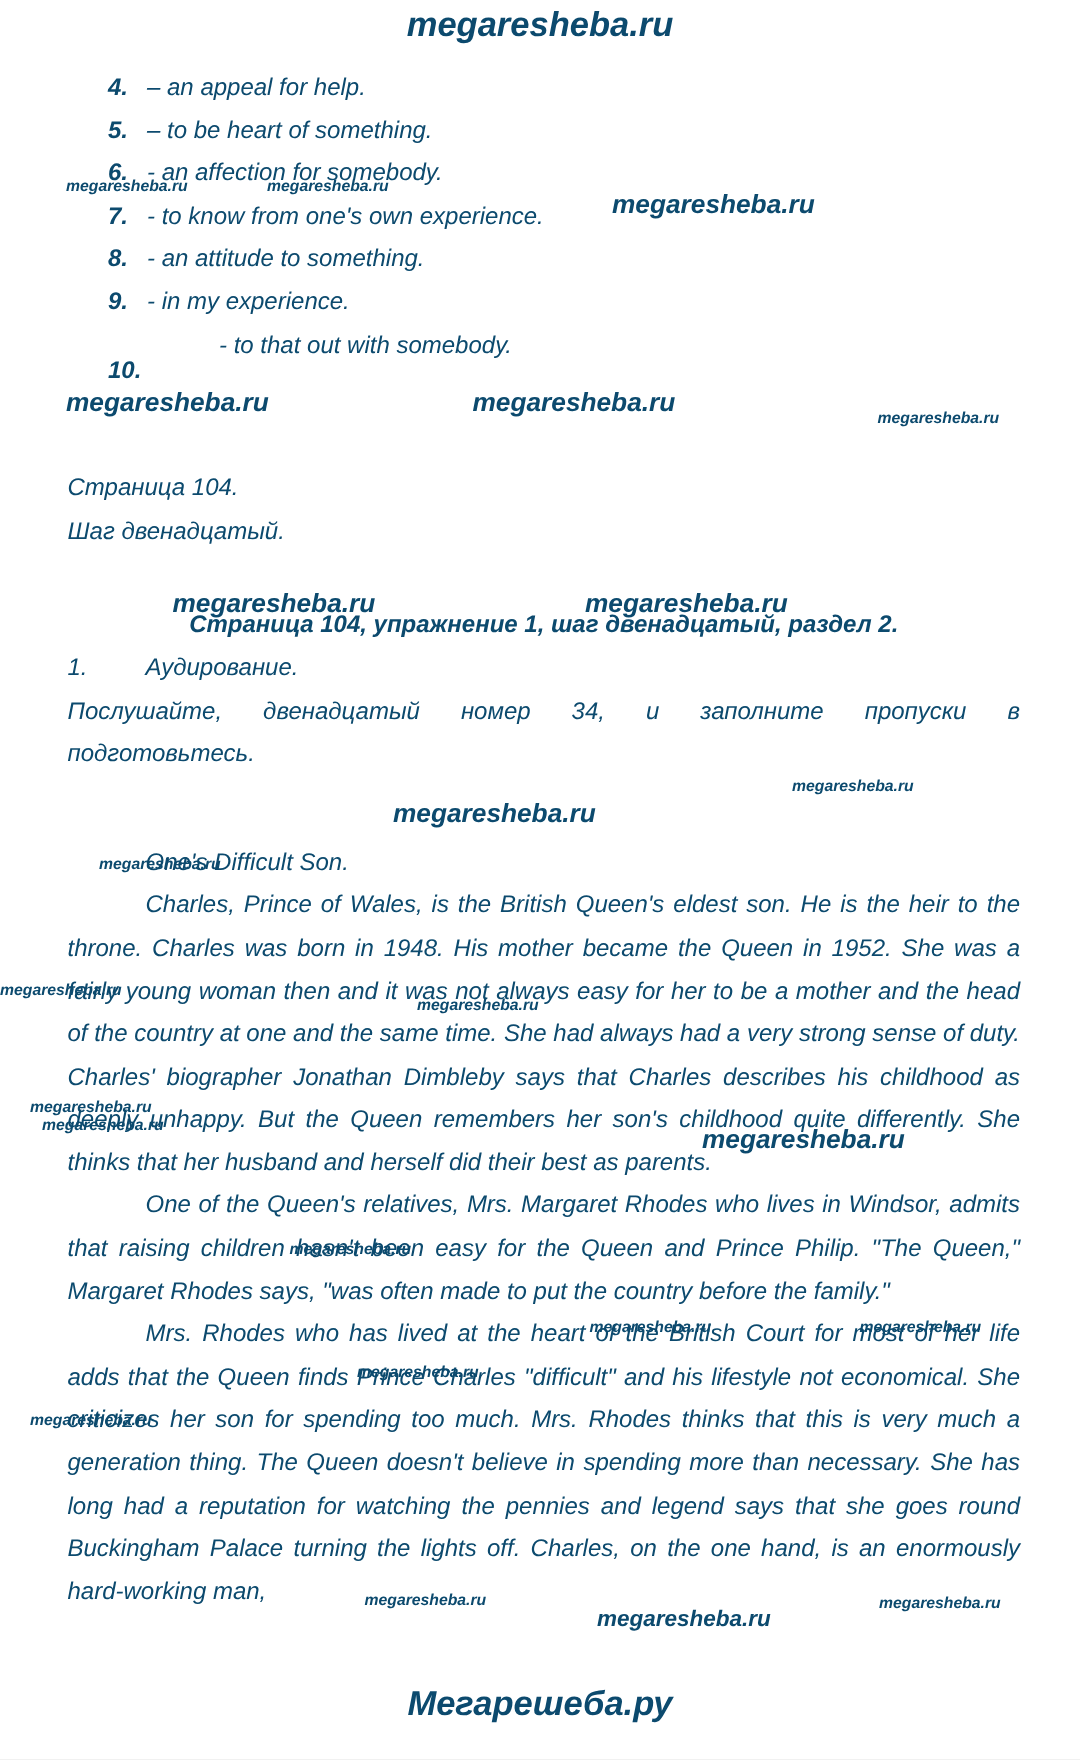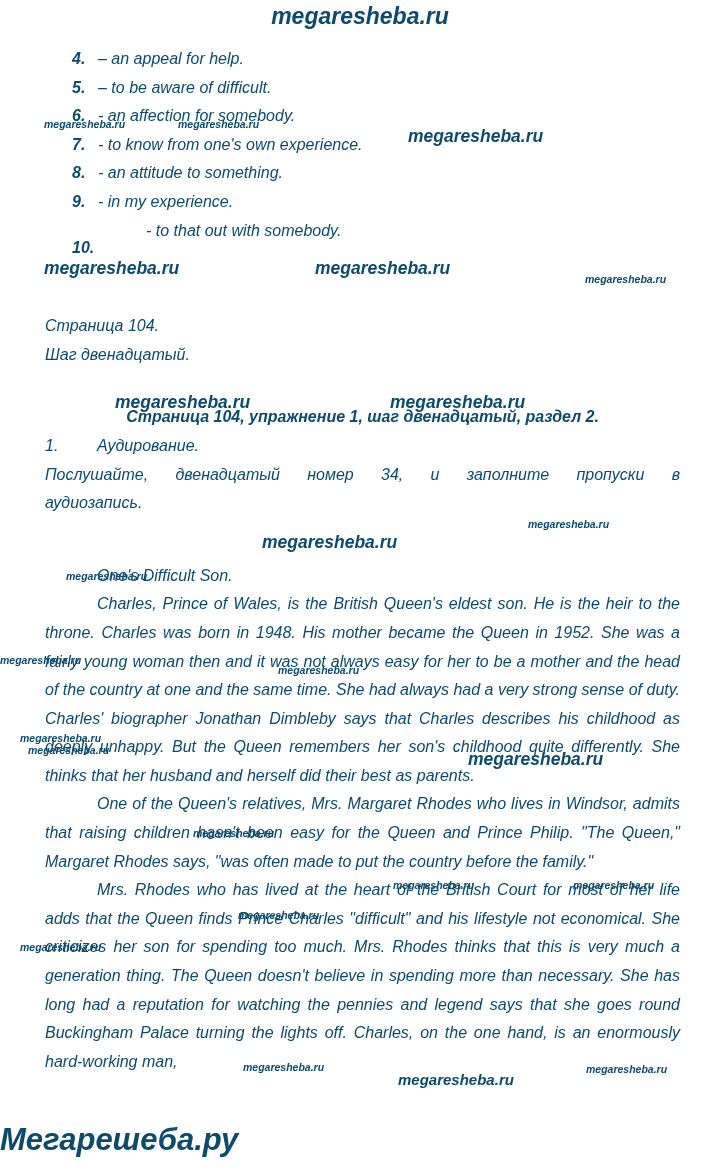--- a/index.html
+++ b/index.html
@@ -31,40 +31,40 @@
   .ex-num{min-width:52px;flex:0 0 auto;}
   .stretch{text-align:justify;text-align-last:justify;}
   .story-title{padding-left:52px;margin-top:44px;}
   .para{ text-align:justify; text-indent:52px; }
   .wm{position:absolute;font-weight:bold;white-space:nowrap;line-height:1;}
   .wm-sm{font-size:10.5px;}
   .wm-md{font-size:17.5px;}
   .wm-md2{font-size:15px;}
   .footer-title{
     position:absolute;left:0;right:0;top:1122px;
-    text-align:left;font-weight:bold;font-size:31px;
+    text-align:center;font-weight:bold;font-size:23px;
   }
 </style>
 </head>
 <body>
 
 <div class="page">
 
   <div class="site-header">megaresheba.ru</div>
 
   <div class="content">
 
     <div class="defs">
       <div class="def-row">
         <span class="def-num">4.</span>
         <span>– an appeal for help.</span>
       </div>
       <div class="def-row">
         <span class="def-num">5.</span>
-        <span>– to be aware of difficult.</span>
+        <span>– to be heart of something.</span>
       </div>
       <div class="def-row">
         <span class="def-num">6.</span>
         <span>- an affection for somebody.</span>
       </div>
       <div class="def-row">
         <span class="def-num">7.</span>
         <span>- to know from one's own experience.</span>
       </div>
       <div class="def-row">
@@ -87,21 +87,21 @@
     </div>
 
     <p class="ex-heading">Страница 104, упражнение 1, шаг двенадцатый, раздел 2.</p>
 
     <p class="ex-first">
       <span class="ex-num">1.</span>
       <span>Аудирование.</span>
     </p>
 
     <p class="stretch">Послушайте, двенадцатый номер 34, и заполните пропуски в</p>
-    <p>аудиозапись.</p>
+    <p>подготовьтесь.</p>
 
     <p class="story-title">One's Difficult Son.</p>
 
     <p class="para">Charles, Prince of Wales, is the British Queen's eldest son. He is the heir to the throne. Charles was born in 1948. His mother became the Queen in 1952. She was a fairly young woman then and it was not always easy for her to be a mother and the head of the country at one and the same time. She had always had a very strong sense of duty. Charles' biographer Jonathan Dimbleby says that Charles describes his childhood as deeply unhappy. But the Queen remembers her son's childhood quite differently. She thinks that her husband and herself did their best as parents.</p>
     <p class="para">One of the Queen's relatives, Mrs. Margaret Rhodes who lives in Windsor, admits that raising children hasn't been easy for the Queen and Prince Philip. "The Queen," Margaret Rhodes says, "was often made to put the country before the family."</p>
     <p class="para">Mrs. Rhodes who has lived at the heart of the British Court for most of her life adds that the Queen finds Prince Charles "difficult" and his lifestyle not economical. She criticizes her son for spending too much. Mrs. Rhodes thinks that this is very much a generation thing. The Queen doesn't believe in spending more than necessary. She has long had a reputation for watching the pennies and legend says that she goes round Buckingham Palace turning the lights off. Charles, on the one hand, is an enormously hard-working man,</p>
 
   </div>
 
   <span class="wm wm-sm" style="left:44px;top:119px;">megaresheba.ru</span>

